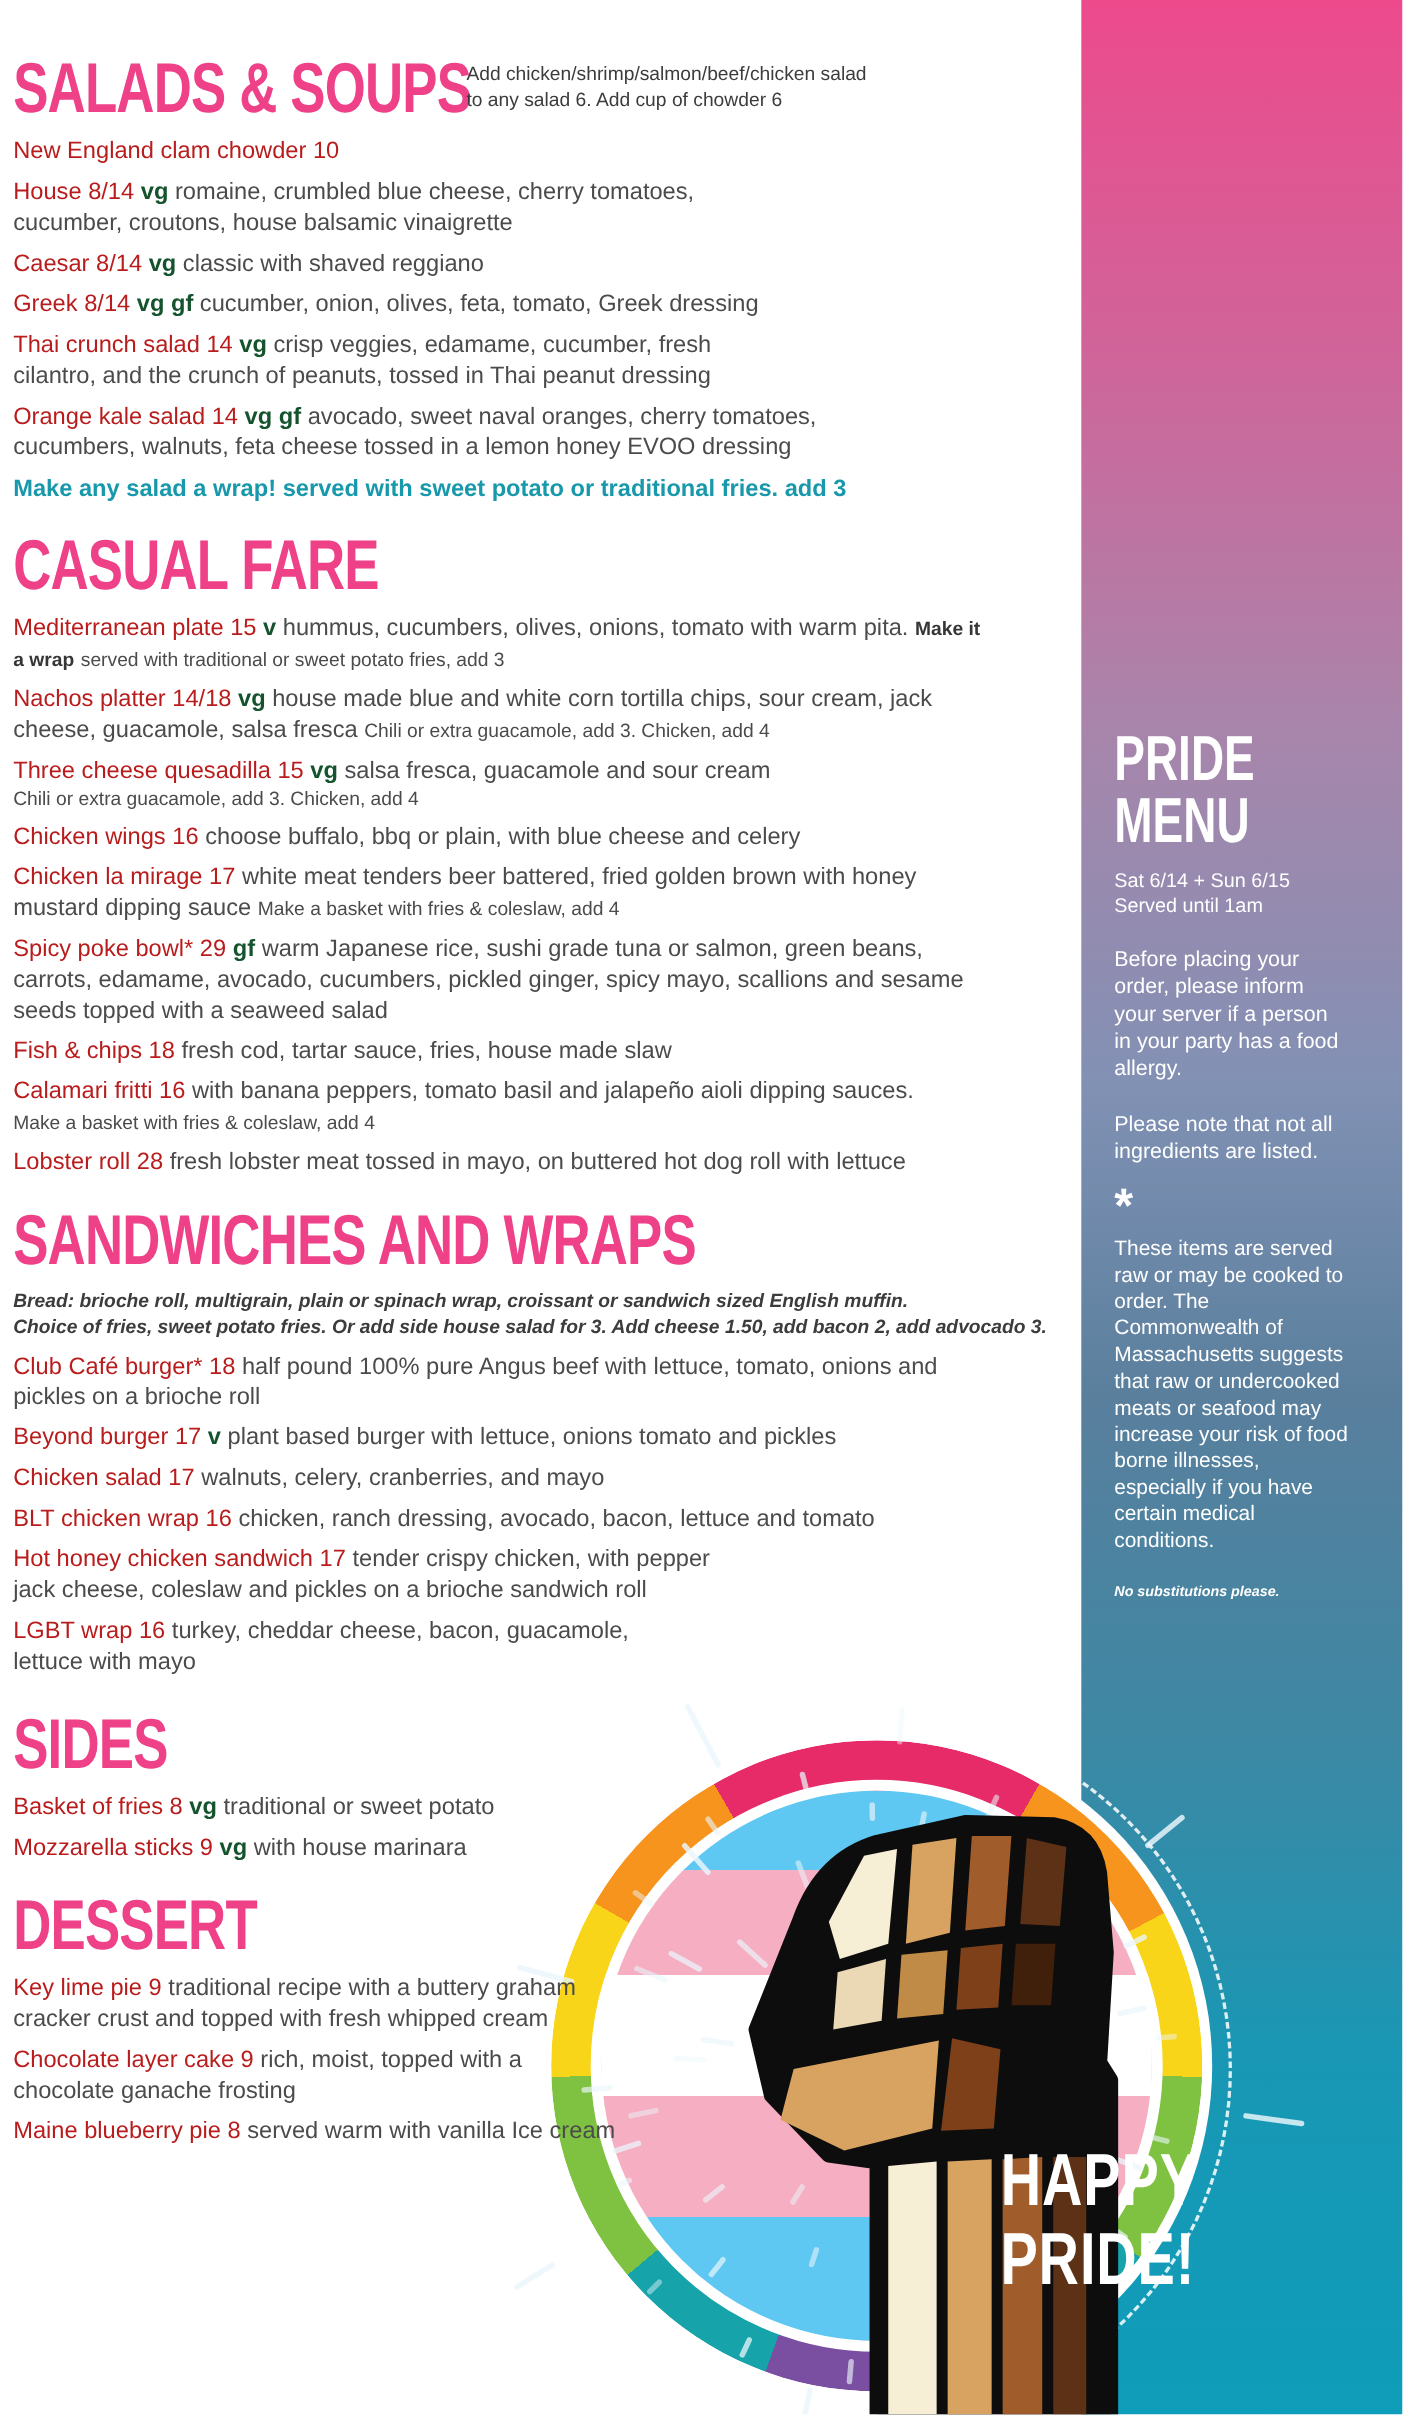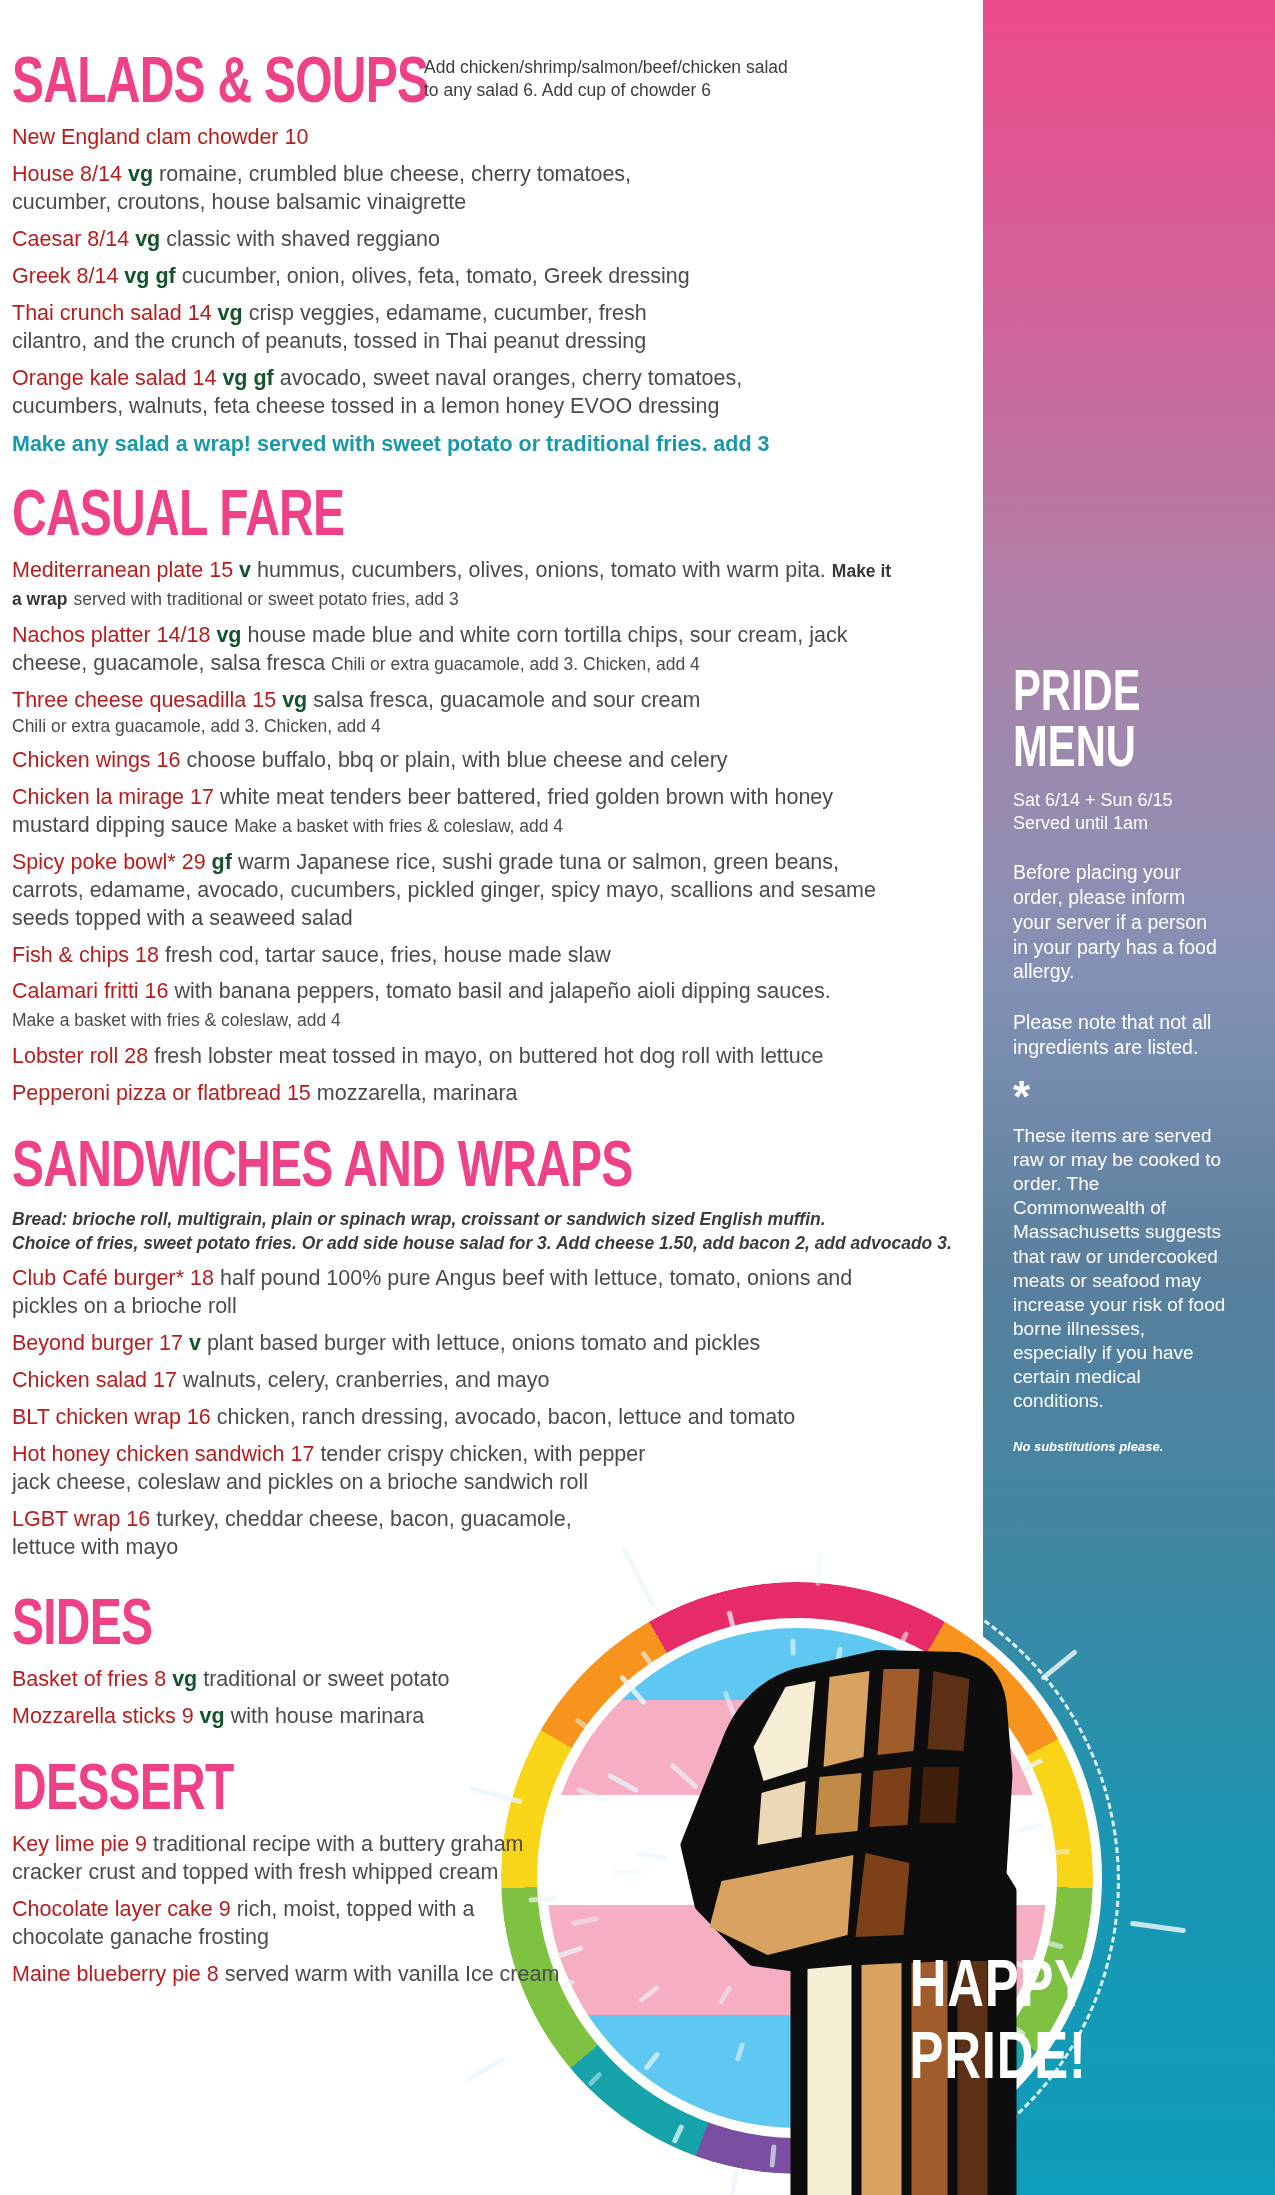--- a/index.html
+++ b/index.html
@@ -99,21 +99,20 @@
   <div class="sec-title">CASUAL FARE</div>
   <div class="item w890"><b>Mediterranean plate 15</b> <span class="mk">v</span> <span>hummus, cucumbers, olives, onions, tomato with warm pita.</span> <span class="smb">Make it a  wrap</span> <span class="sm">served with traditional or sweet potato fries, add 3</span></div>
   <div class="item w905"><b>Nachos platter 14/18</b> <span class="mk">vg</span> <span>house made blue and white corn tortilla chips, sour cream, jack cheese, guacamole, salsa fresca</span> <span class="sm">Chili or extra guacamole, add 3. Chicken, add 4</span></div>
   <div class="item w905"><b>Three cheese quesadilla 15</b> <span class="mk">vg</span> <span>salsa fresca, guacamole and sour cream</span> <span class="sm block">Chili or extra guacamole, add 3. Chicken, add 4</span></div>
   <div class="item"><b>Chicken wings 16</b> <span>choose buffalo, bbq or plain, with blue cheese and celery</span></div>
   <div class="item w880"><b>Chicken la mirage 17</b> <span>white meat tenders beer battered, fried golden brown with honey mustard dipping sauce</span> <span class="sm">Make a basket with fries &amp; coleslaw, add 4</span></div>
   <div class="item w900"><b>Spicy poke bowl* 29</b> <span class="mk">gf</span> <span>warm Japanese rice, sushi grade tuna or salmon, green beans, carrots, edamame, avocado, cucumbers, pickled ginger, spicy mayo, scallions and sesame seeds topped with a seaweed salad</span></div>
   <div class="item"><b>Fish &amp; chips 18</b> <span>fresh cod, tartar sauce, fries, house made slaw</span></div>
   <div class="item w840"><b>Calamari fritti 16</b> <span>with banana peppers, tomato basil and jalapeño aioli dipping sauces.</span> <span class="sm">Make a basket with fries &amp; coleslaw, add 4</span></div>
   <div class="item"><b>Lobster roll 28</b> <span>fresh lobster meat tossed in mayo, on buttered hot dog roll with lettuce</span></div>
-  <div class="item"><b>Pepperoni pizza or flatbread 15</b> <span>mozzarella, marinara</span></div>
 
   <div class="sec-title">SANDWICHES AND WRAPS</div>
   <div class="intro">
     <div>Bread: brioche roll, multigrain, plain or spinach wrap, croissant or sandwich sized English muffin.</div>
     <div>Choice of fries, sweet potato fries. Or add side house salad for 3. Add cheese 1.50, add bacon 2, add advocado 3.</div>
   </div>
   <div class="item w890"><b>Club Café burger* 18</b> <span>half pound 100% pure Angus beef with lettuce, tomato, onions and pickles on a brioche roll</span></div>
   <div class="item"><b>Beyond burger 17</b> <span class="mk">v</span> <span>plant based burger with lettuce, onions tomato and pickles</span></div>
   <div class="item"><b>Chicken salad 17</b> <span>walnuts, celery, cranberries, and mayo</span></div>
   <div class="item"><b>BLT chicken wrap 16</b> <span>chicken, ranch dressing, avocado, bacon, lettuce and tomato</span></div>

